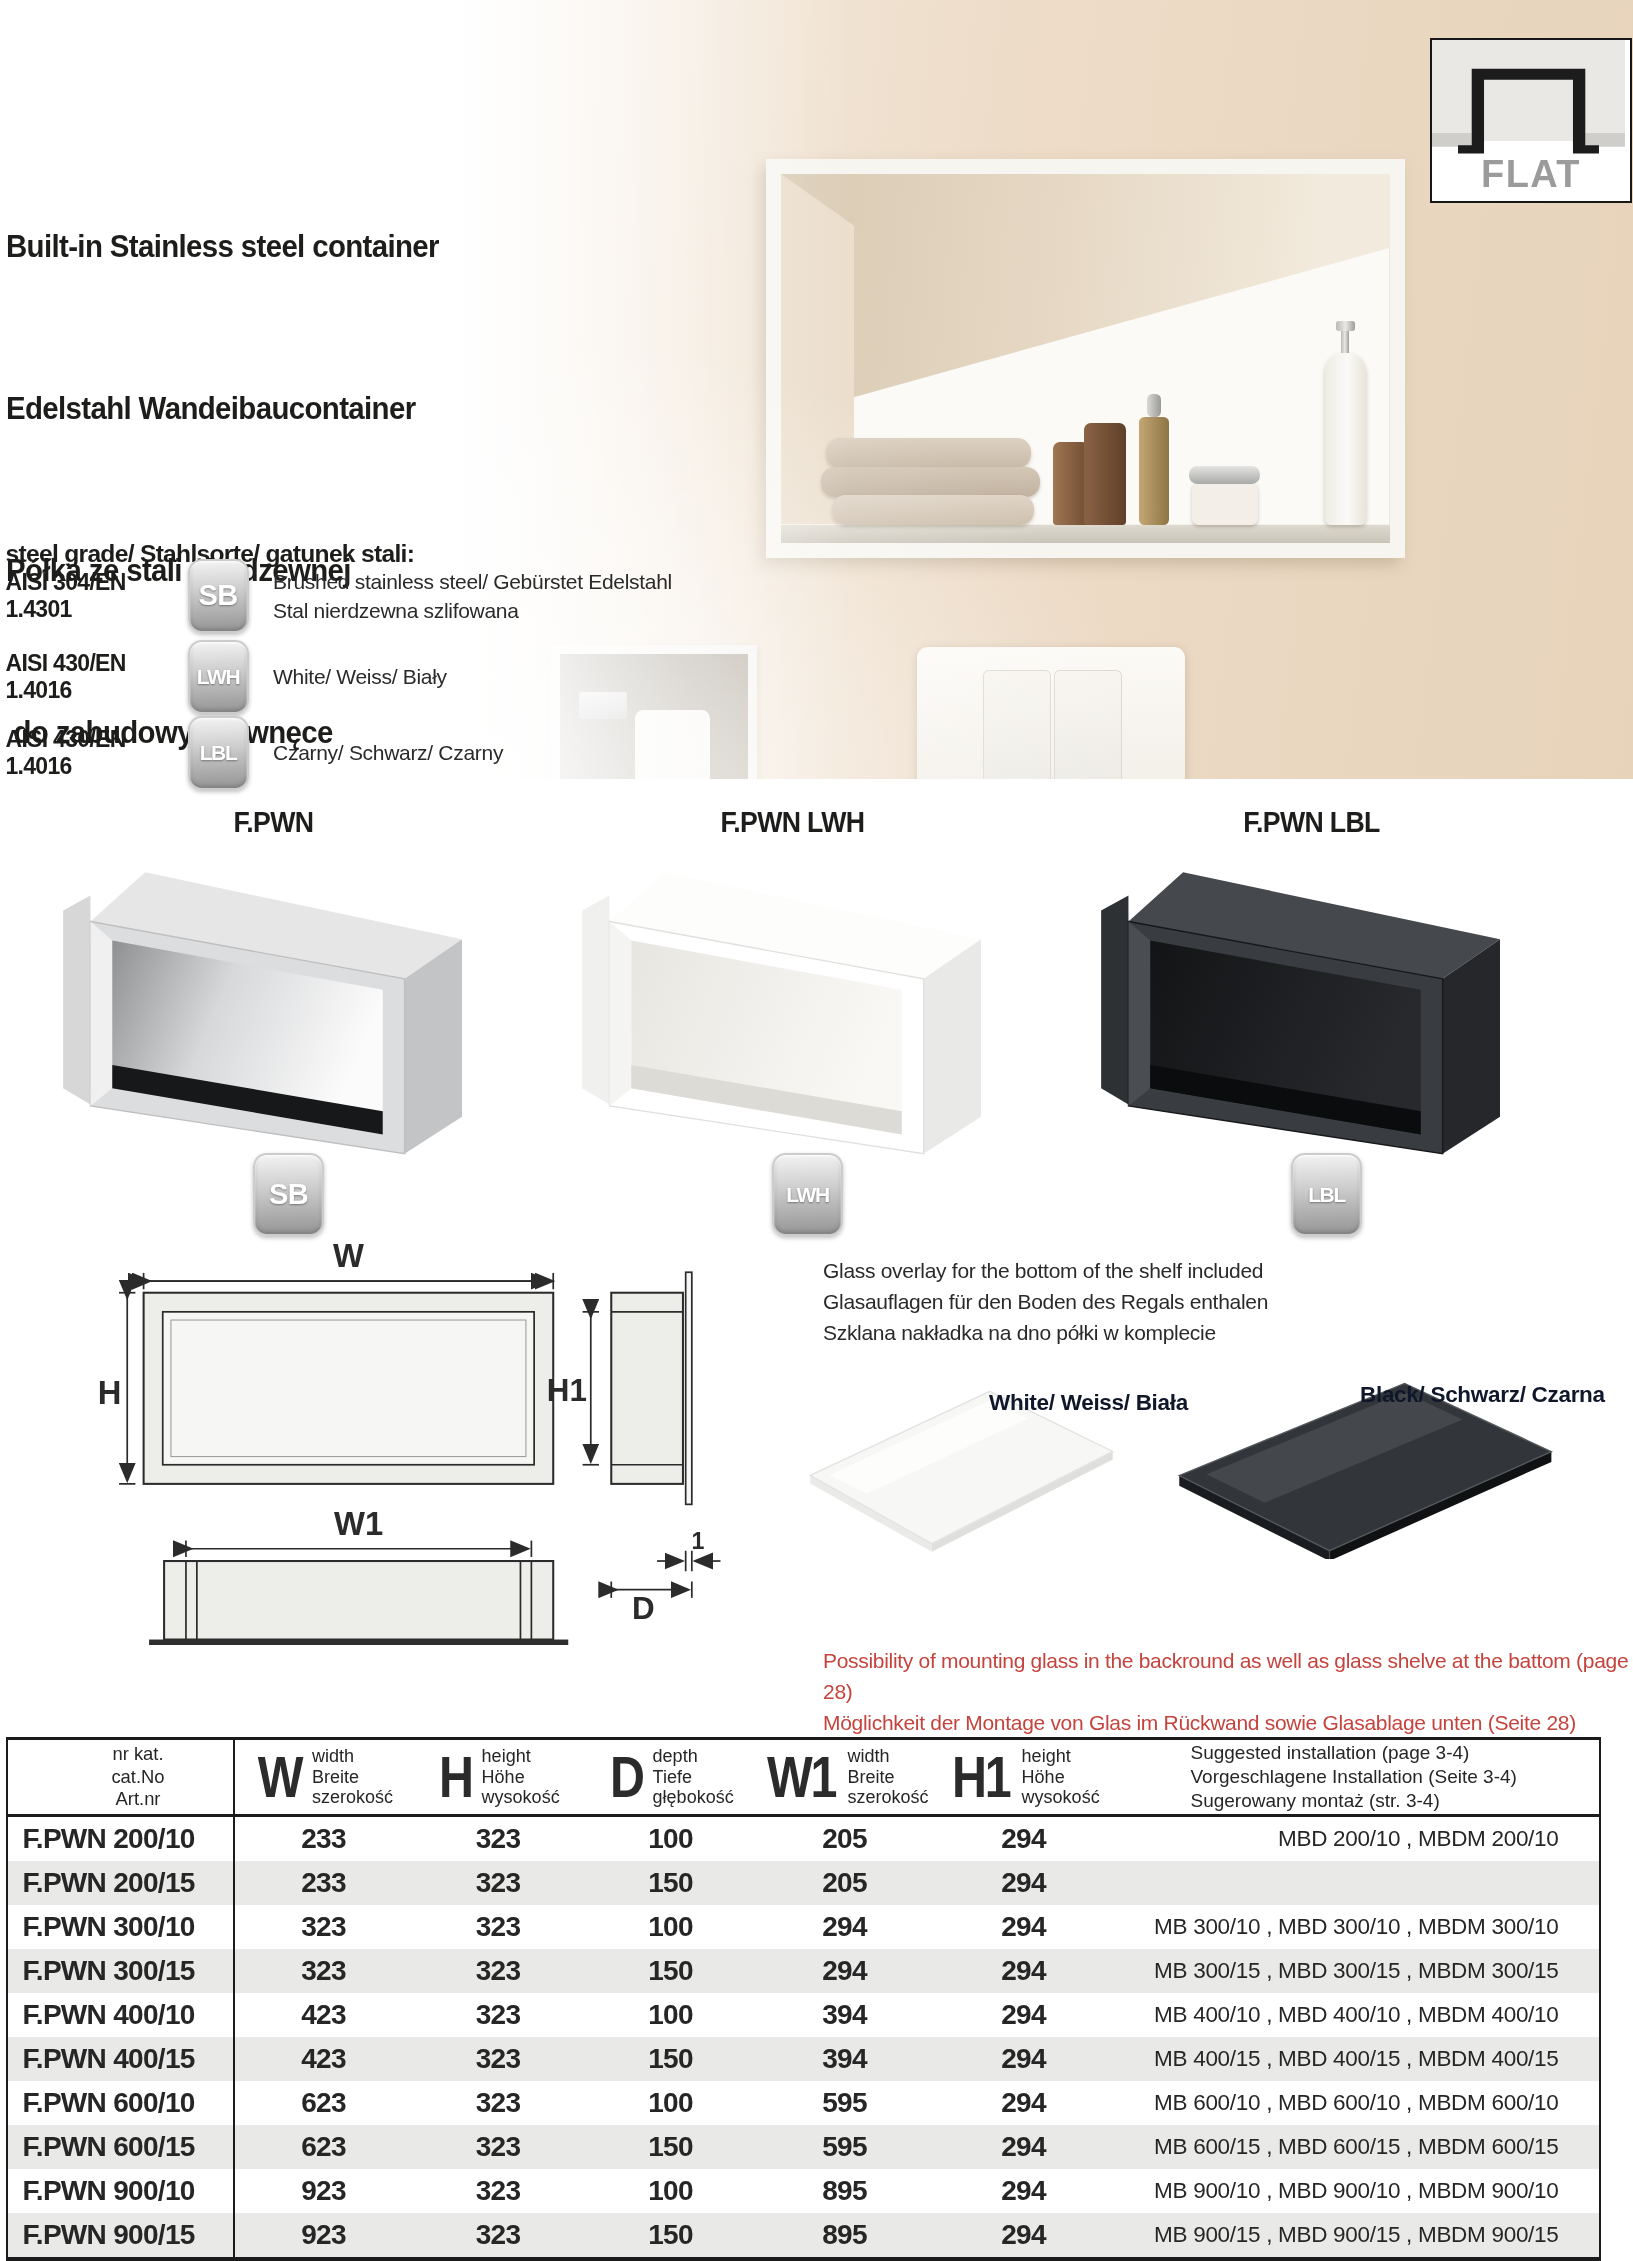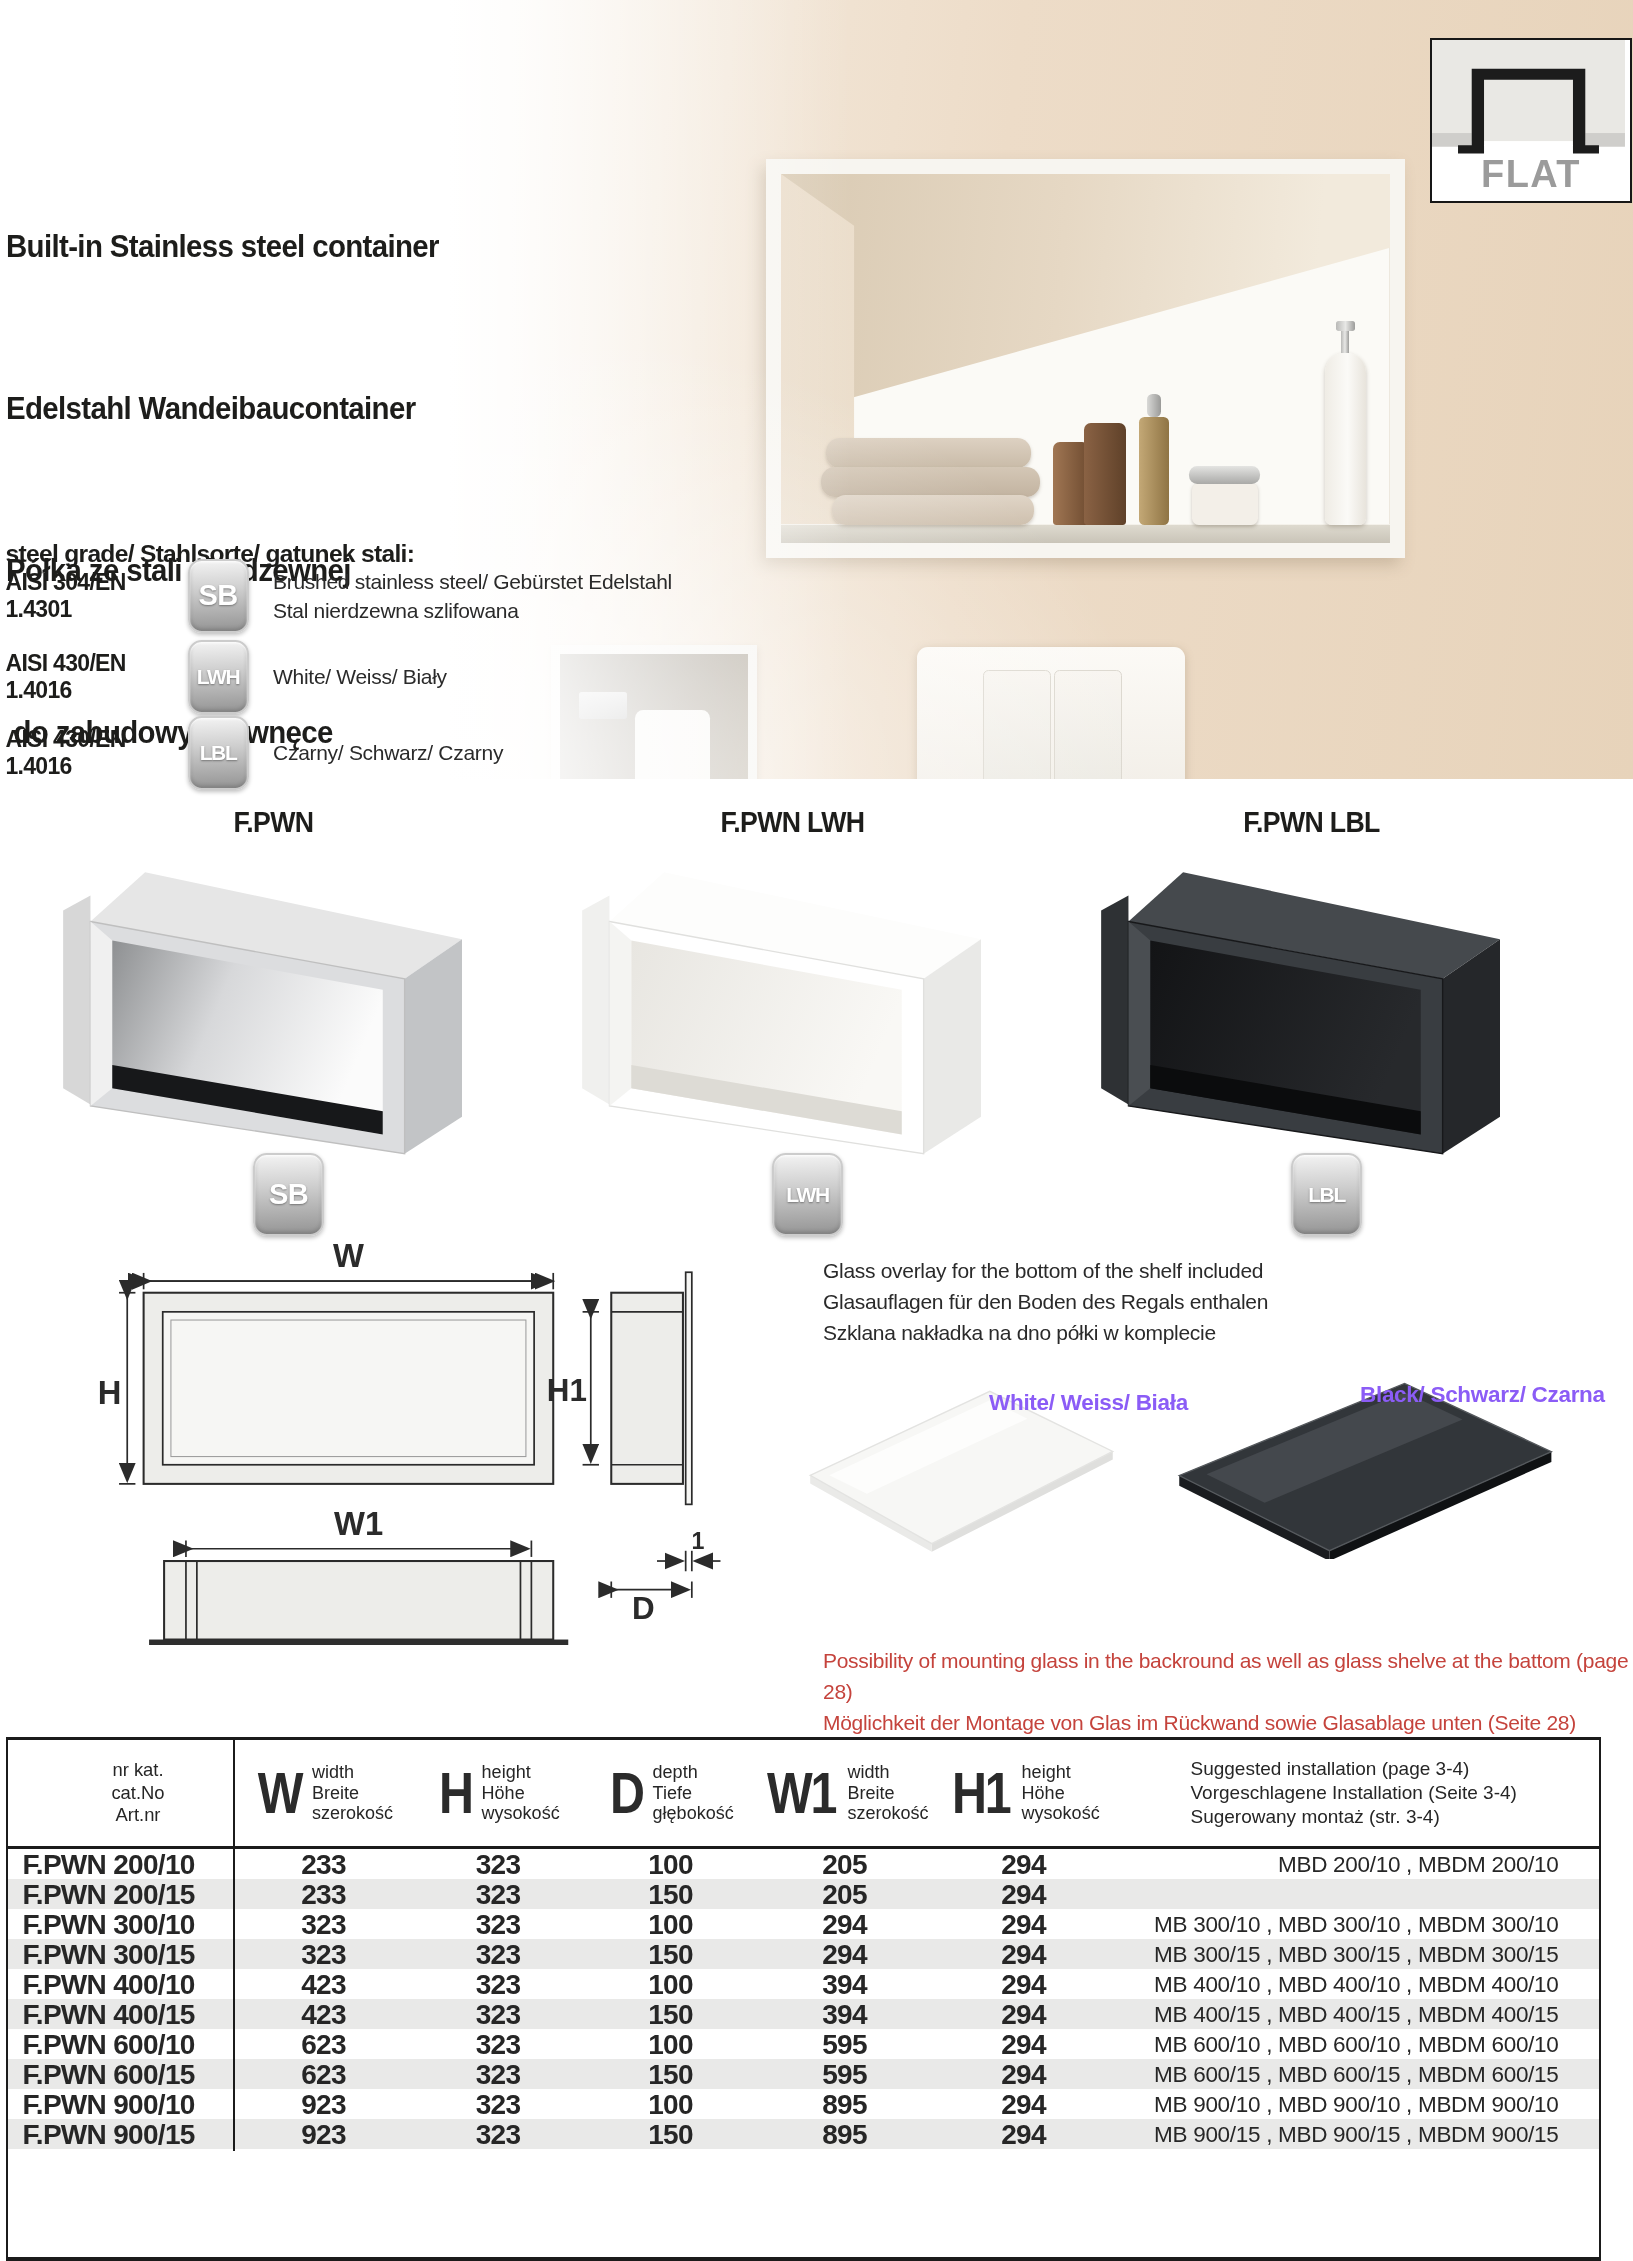--- a/index.html
+++ b/index.html
@@ -82,38 +82,38 @@
 
   
   .drawing{position:absolute;left:89px;top:1240px;}
   .dim-text{font-family:"Liberation Sans",sans-serif;font-weight:600;fill:#2b2b2b;}
   .dline{stroke:#2b2b2b;stroke-width:2.5;fill:none;}
   .dshape{fill:#ededea;stroke:#2b2b2b;stroke-width:3;}
   .dinner{fill:#f6f6f4;stroke:#2b2b2b;stroke-width:2.5;}
 
   
   .glass-text{position:absolute;left:823px;top:1255px;font-size:21px;color:#2a2a2a;line-height:31px;letter-spacing:-0.3px;}
-  .glass-label{position:absolute;font-size:22.5px;color:#8b5cf6;font-weight:600;letter-spacing:-0.3px;}
+  .glass-label{position:absolute;font-size:22.5px;color:#0f172a;font-weight:600;letter-spacing:-0.3px;}
   .notes{position:absolute;left:823px;top:1645px;font-size:21px;line-height:31px;letter-spacing:-0.3px;}
 
   
   .ptable{position:absolute;left:5.5px;top:1737px;width:1595px;height:524px;
           border-top:3.4px solid #1b1b1b;border-bottom:4.1px solid #1b1b1b;
           border-left:2px solid #1b1b1b;border-right:2px solid #1b1b1b;box-sizing:border-box;
           display:flex;flex-direction:column;}
   .tgrid{display:grid;grid-template-columns:227px 178px 171px 174px 174px 184px 1fr;}
   .thead{height:109px;border-bottom:3.4px solid #1b1b1b;box-sizing:border-box;background:#fff;}
   .thead>div{display:flex;align-items:center;justify-content:center;}
   .hcat{flex-direction:column;font-size:18.4px;line-height:22.5px;color:#262626;border-right:2.7px solid #1b1b1b;margin-left:36px;}
   .hdim{gap:6.8px;}
   .hsym{font-size:57px;font-weight:bold;color:#2b2b2b;letter-spacing:-2.7px;transform:scaleX(.85);}
   .hlines{font-size:18px;line-height:20.5px;color:#262626;text-align:left;}
   .hinstall{flex-direction:column;align-items:flex-start !important;justify-content:center;
             padding-left:75px;font-size:19px;line-height:24px;color:#262626;box-sizing:border-box;}
-  .trow{height:30px;}
+  .trow{height:44px;}
   .trow:nth-child(even){background:#e9e9e8;}
   .trow>div{display:flex;align-items:center;justify-content:center;font-weight:bold;font-size:28px;
             color:#262626;letter-spacing:-0.7px;}
   .tname{justify-content:flex-start !important;padding-left:15px;border-right:2.7px solid #1b1b1b;box-sizing:border-box;}
   .tinstall{justify-content:flex-end !important;padding-right:40px;font-weight:normal !important;
             font-size:22.5px !important;box-sizing:border-box;letter-spacing:-0.3px !important;}
 </style>
 </head>
 <body>
 

